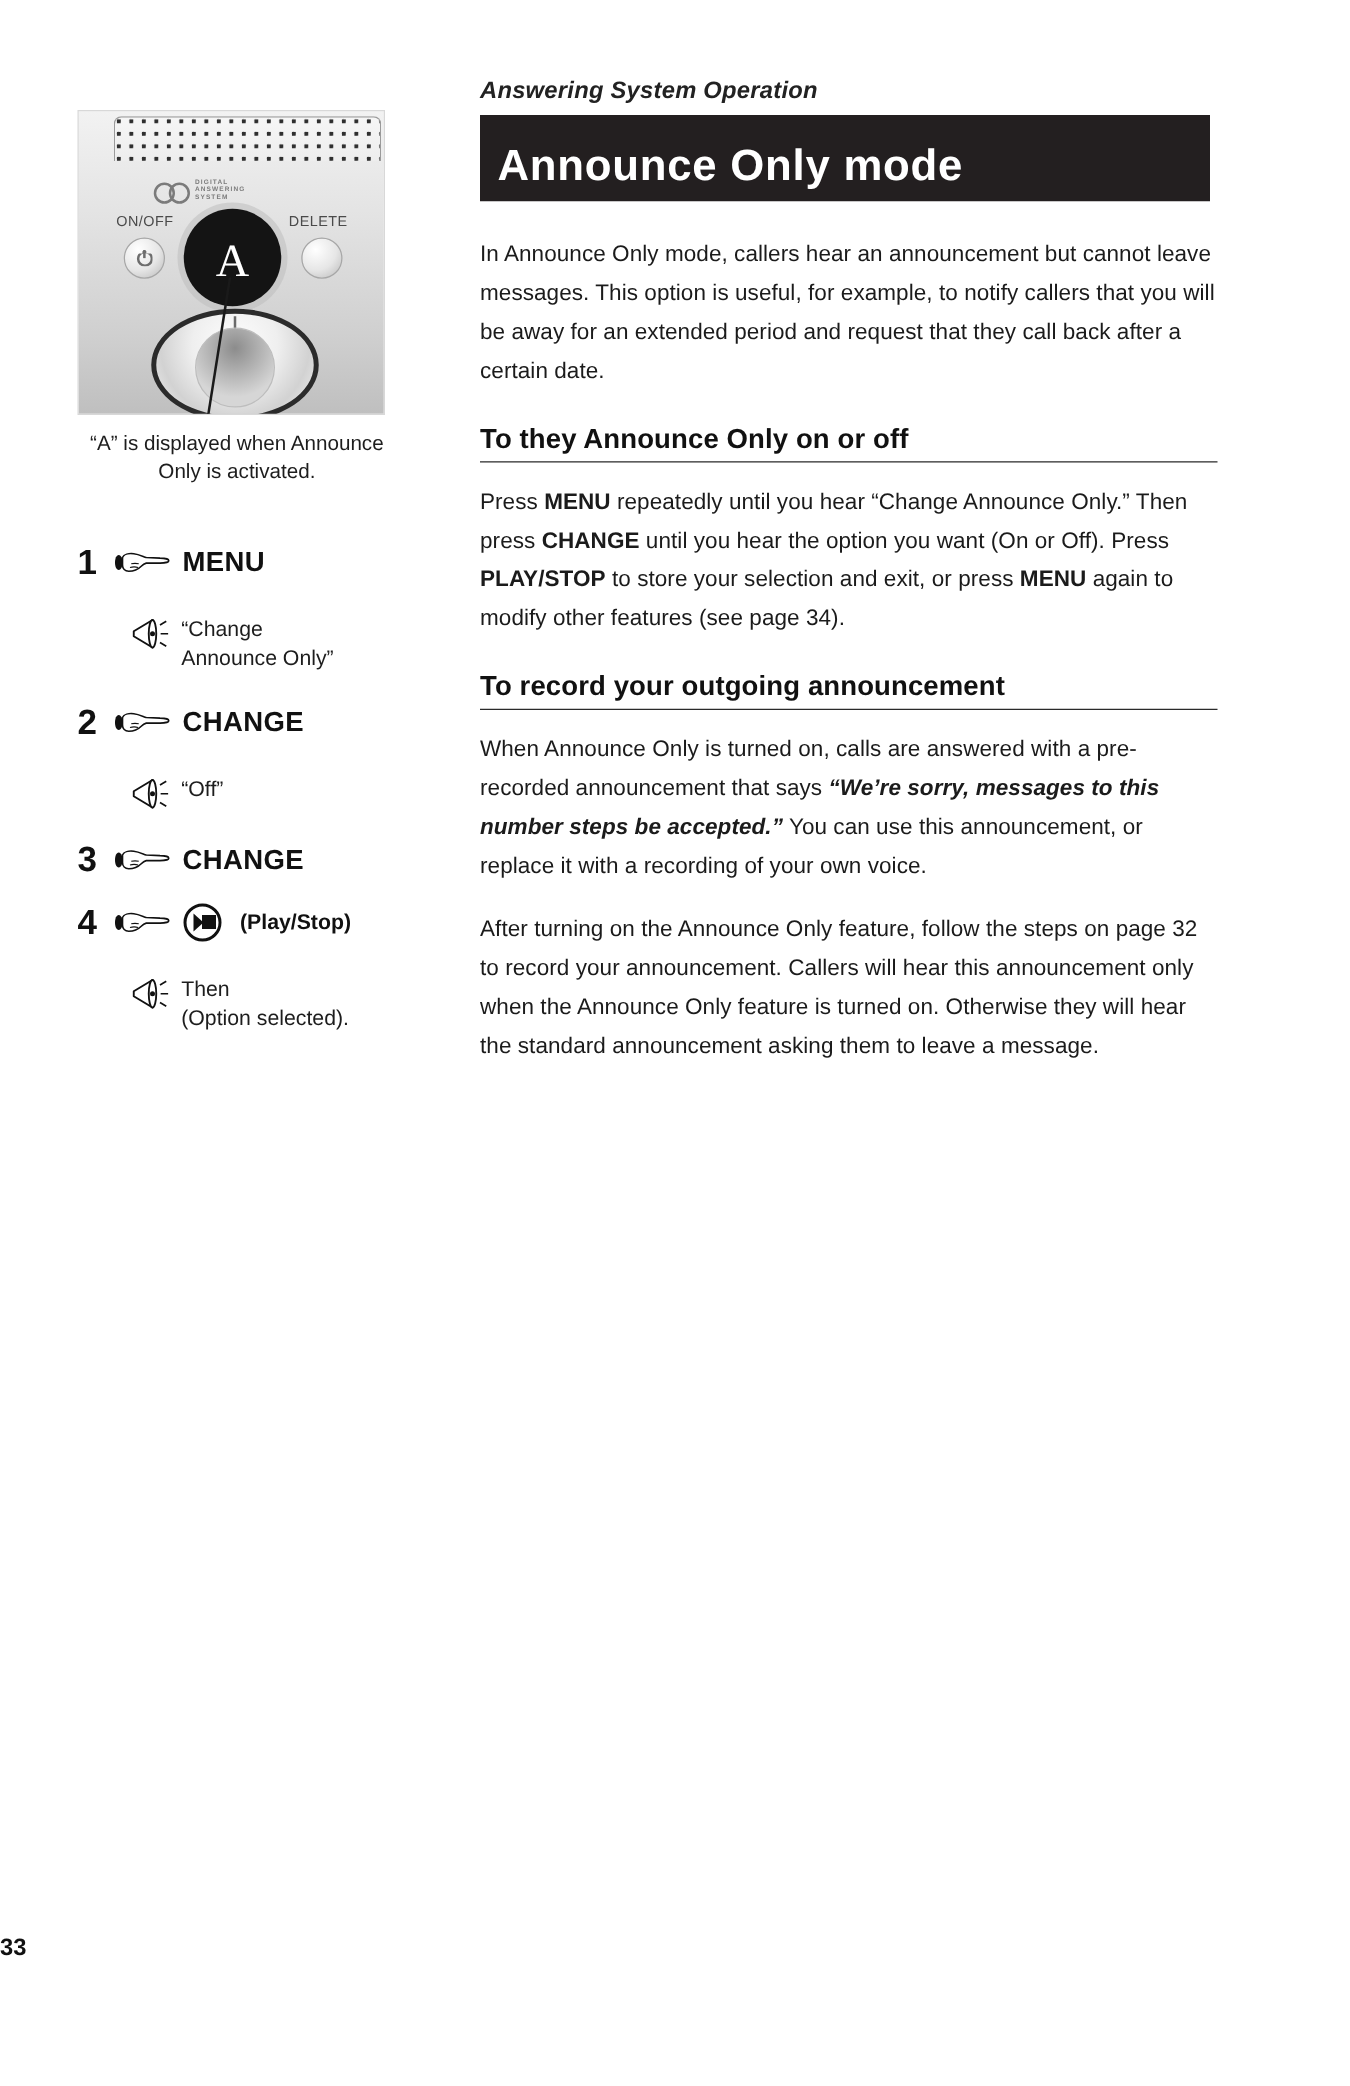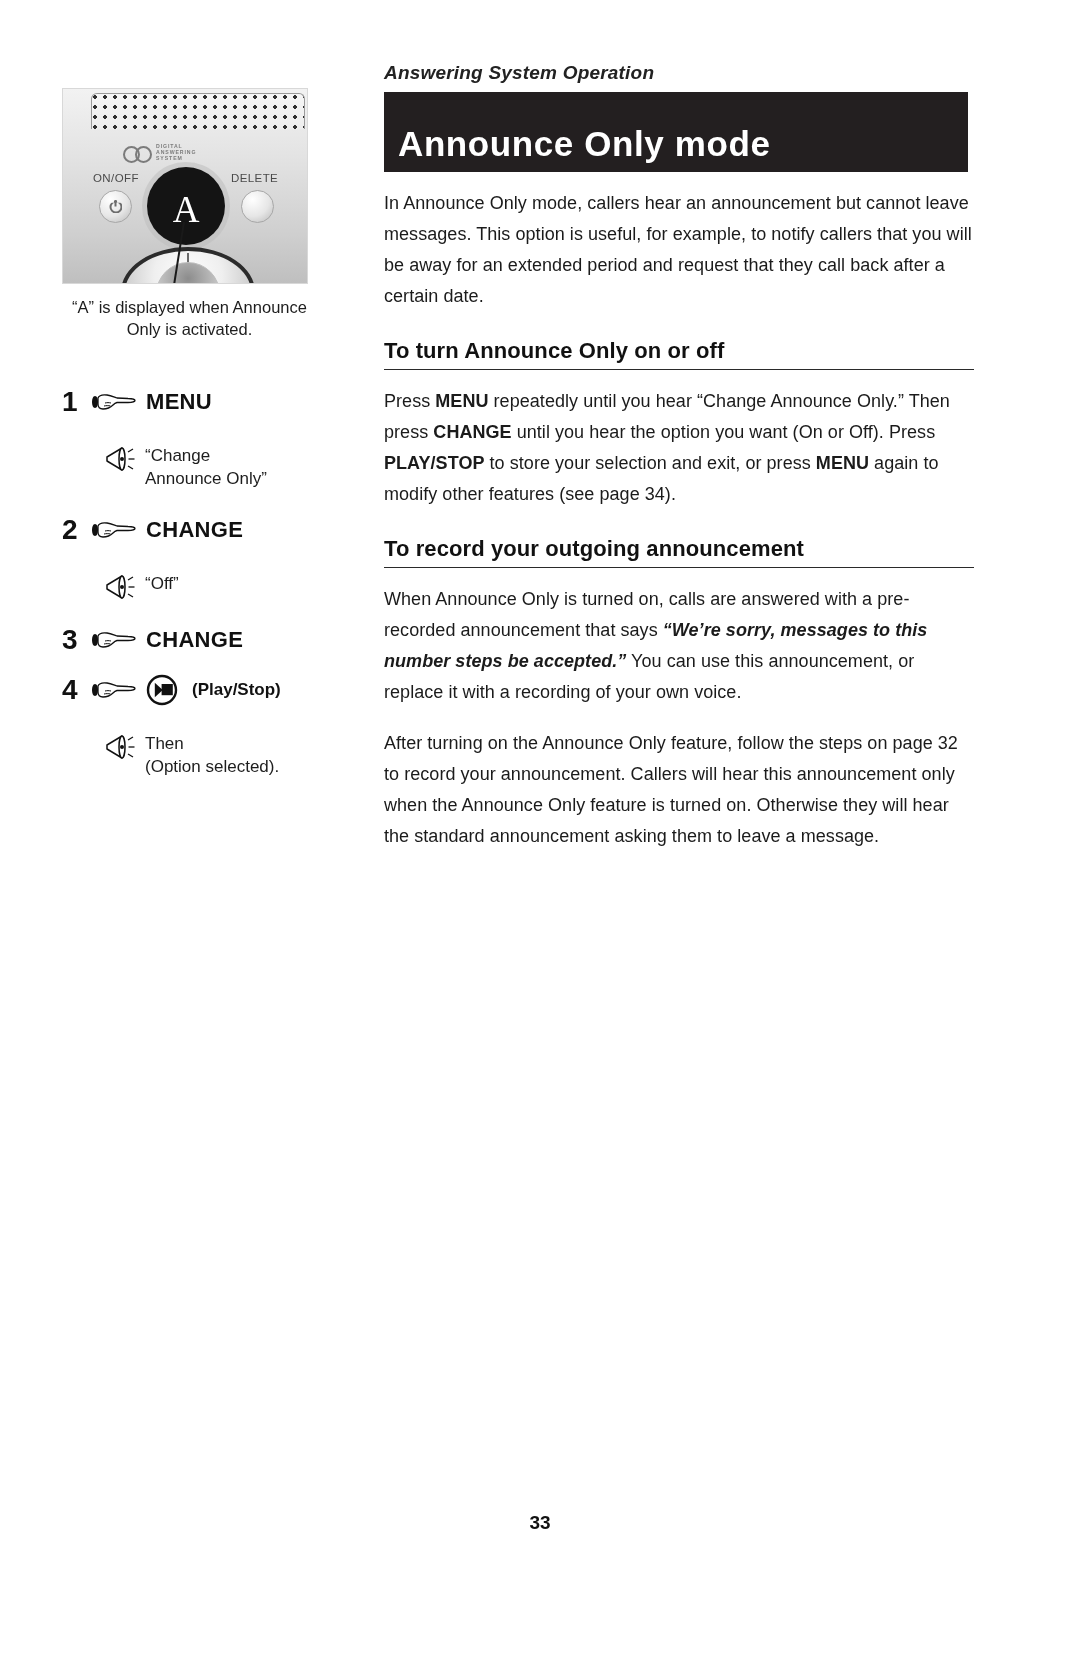--- a/index.html
+++ b/index.html
@@ -31,21 +31,21 @@
     letter-spacing: 0.2px;
     color: #222;
   }
 
   
   .title-bar {
     position: absolute;
     left: 384px;
     top: 92px;
     width: 584px;
-    height: 80px;
+    height: 69px;
     background: #231f20;
   }
   .title-bar .title-text {
     position: absolute;
     left: 14px;
     bottom: 8px;
     color: #ffffff;
     font-size: 35px;
     font-weight: bold;
     letter-spacing: 0.6px;
@@ -90,21 +90,21 @@
     position: absolute;
     left: 62px;
     top: 88px;
     width: 300px;
   }
 
   
   .device {
     position: relative;
     width: 246px;
-    height: 196px;
+    height: 244px;
     overflow: hidden;
     background: linear-gradient(180deg,#f2f2f2 0%,#e3e3e3 35%,#cfcfcf 75%,#bfbfbf 100%);
     border: 1px solid #d8d8d8;
   }
   .device .speaker-grille {
     position: absolute;
     left: 28px; top: 4px;
     width: 214px; height: 36px;
     border: 1.5px solid #9a9a9a;
     border-bottom: none;
@@ -299,22 +299,22 @@
     font-size: 17px;
     line-height: 23px;
     color: #1d1d1d;
   }
 
   
   .page-number {
     position: absolute;
     left: 0;
     right: 0;
-    top: 1512px;
-    text-align: center;
+    top: 1548px;
+    text-align: left;
     font-family: "Liberation Sans", sans-serif;
     font-size: 19px;
     font-weight: bold;
     color: #111;
   }
 </style>
 </head>
 <body>
 
 <div class="page">
@@ -464,21 +464,21 @@
   <div class="running-head">Answering System Operation</div>
 
   <div class="title-bar">
     <div class="title-text">Announce Only mode</div>
   </div>
 
   <div class="right-col">
 
     <p class="body-p">In Announce Only mode, callers hear an announcement but cannot leave messages. This option is useful, for example, to notify callers that you will be away for an extended period and request that they call back after a certain date.</p>
 
-    <div class="sub-head">To turn Announce Only on or off</div>
+    <div class="sub-head">To they Announce Only on or off</div>
 
     <p class="body-p"><span>Press </span><b>MENU</b><span> repeatedly until you hear “Change Announce Only.” Then press </span><b>CHANGE</b><span> until you hear the option you want (On or Off). Press </span><b>PLAY/STOP</b><span> to store your selection and exit, or press </span><b>MENU</b><span> again to modify other features (see page 34).</span></p>
 
     <div class="sub-head">To record your outgoing announcement</div>
 
     <p class="body-p"><span>When Announce Only is turned on, calls are answered with a pre-recorded announcement  that says </span><span class="quote-em">“We’re sorry, messages to this number steps be accepted.”</span><span> You can use this announcement, or replace it with a recording of your own voice.</span></p>
 
     <p class="body-p">After turning on the Announce Only feature, follow the steps on page 32 to record your announcement. Callers will hear this announcement only when the Announce Only feature is turned on. Otherwise they will hear the standard announcement asking them to leave a message.</p>
 
   </div>

